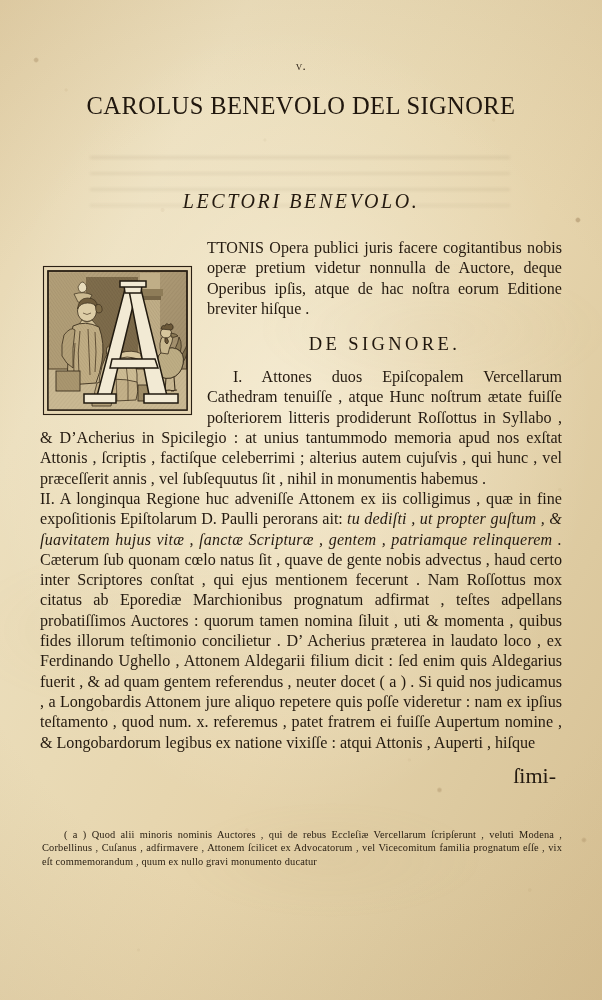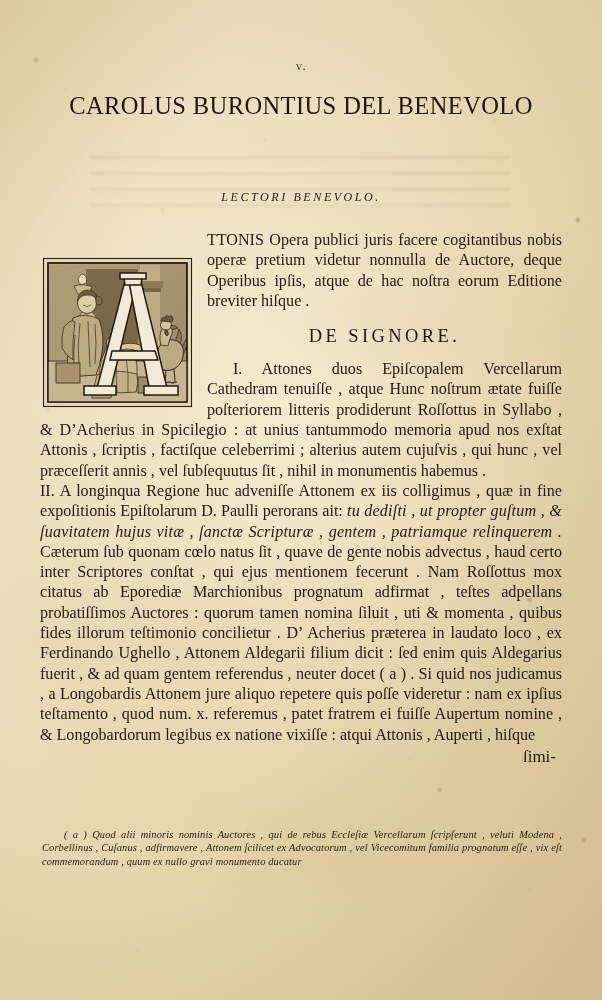--- a/index.html
+++ b/index.html
@@ -102,21 +102,21 @@
     text-align: center;
     font-size: 24.5px;
     letter-spacing: 0.4px;
     margin-top: 18px;
     color: #20170e;
     white-space: nowrap;
   }
   #salutation {
     text-align: center;
     font-style: italic;
-    font-size: 12px;
+    font-size: 20px;
     letter-spacing: 2.6px;
     margin-top: 70px;
     color: #241a10;
   }
 
   
   #initial-block {
     float: left;
     width: 155px;
     height: 155px;
@@ -145,54 +145,53 @@
     color: #20170e;
     clear: none;
   }
   .para { margin: 0; text-indent: 0; }
   .para + .para { margin-top: 0px; }
   .indent { display: inline-block; width: 26px; }
   i.q { font-style: italic; letter-spacing: 0.2px; }
 
   #catchword {
     text-align: right;
-    font-size: 17px;
-    margin-top: 2px;
+    font-size: 22px;
+    margin-top: 10px;
     padding-right: 6px;
     color: #241a10;
   }
 
   
   #footnote {
     position: absolute;
     left: 2px;
     top: 828px;
     width: 520px;
-    font-style: italic;
     font-size: 10.4px;
     line-height: 13.4px;
     text-align: justify;
     color: #2a2014;
     letter-spacing: 0.15px;
   }
   #footnote .fn-indent { display: inline-block; width: 22px; }
 </style>
 </head>
 <body>
 
 <div id="page">
   <div id="grain"></div>
   <div id="bleed"></div>
   <div id="foxing"></div>
 
   <div id="content">
 
     <div id="folio">v.</div>
 
-    <div id="doc-title">CAROLUS BURONTIUS DEL BENEVOLO</div>
+    <div id="doc-title">CAROLUS BENEVOLO DEL SIGNORE</div>
 
     <div id="salutation">LECTORI BENEVOLO.</div>
 
     <div id="opening">
 
       <div id="initial-block">
         <svg id="initial-svg" viewBox="0 0 155 155" xmlns="http://www.w3.org/2000/svg">
           <defs>
             <linearGradient id="bgWall" x1="0" y1="0" x2="1" y2="1">
               <stop offset="0%" stop-color="#b8a57f"></stop>

